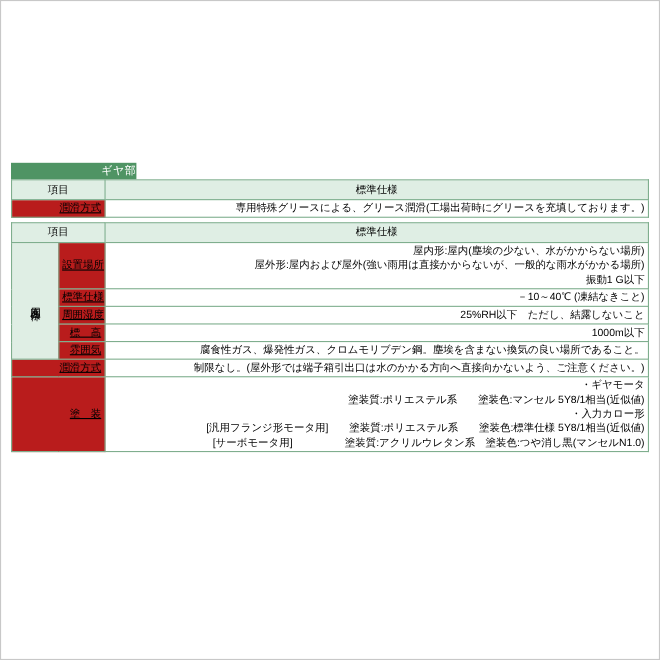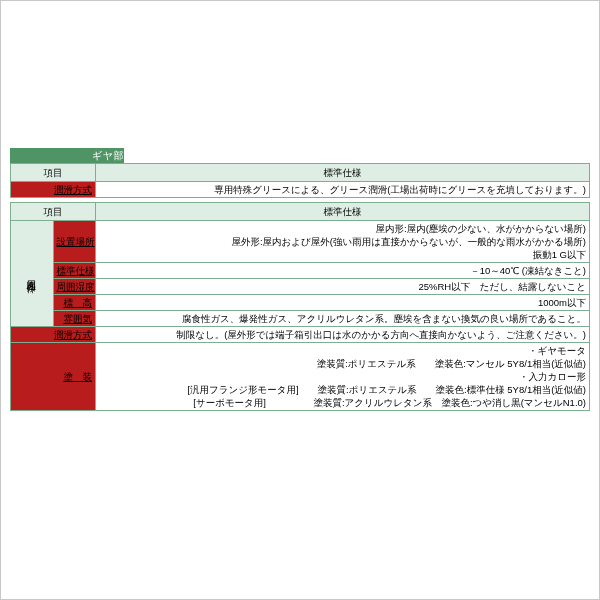--- a/index.html
+++ b/index.html
@@ -135,21 +135,21 @@
     <tr>
       <td class="rowlabel lbl-w2">周囲湿度</td>
       <td class="val">25%RH以下　ただし、結露しないこと</td>
     </tr>
     <tr>
       <td class="rowlabel lbl-w2">標　高</td>
       <td class="val">1000m以下</td>
     </tr>
     <tr>
       <td class="rowlabel lbl-w2">雰囲気</td>
-      <td class="val">腐食性ガス、爆発性ガス、アクリルウレタン系。塵埃を含まない換気の良い場所であること。</td>
+      <td class="val">腐食性ガス、爆発性ガス、クロムモリブデン鋼。塵埃を含まない換気の良い場所であること。</td>
     </tr>
 
     <tr>
       <td class="rowlabel" colspan="2">潤滑方式</td>
       <td class="val">制限なし。(屋外形では端子箱引出口は水のかかる方向へ直接向かないよう、ご注意ください。)</td>
     </tr>
     <tr>
       <td class="rowlabel" colspan="2">塗　装</td>
       <td class="val val-multi tight">・ギヤモータ
 　塗装質:ポリエステル系　　塗装色:マンセル 5Y8/1相当(近似値)

